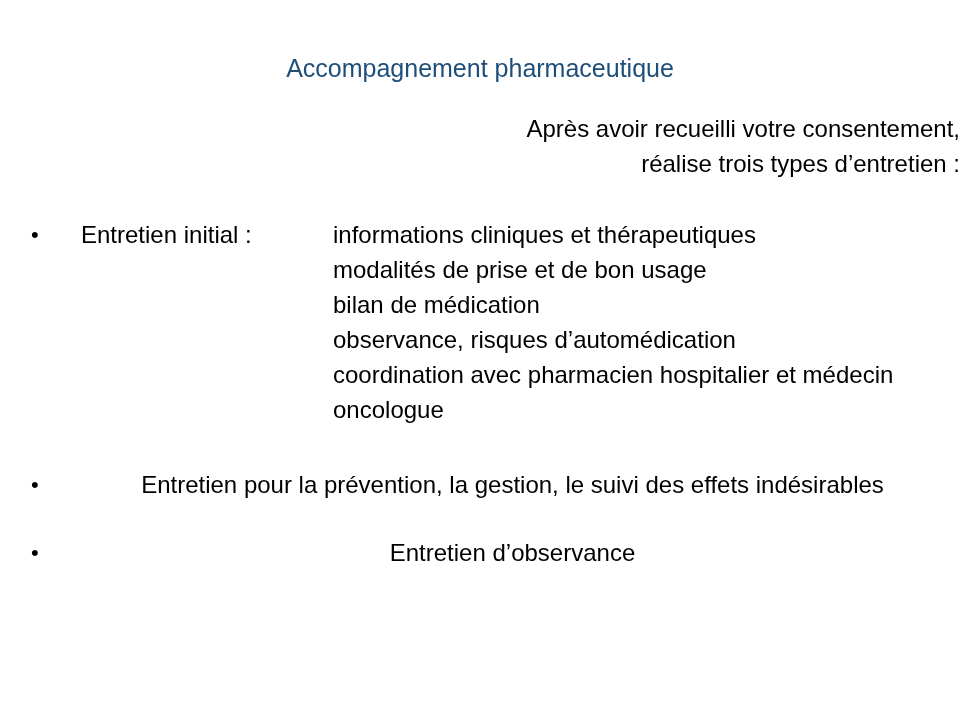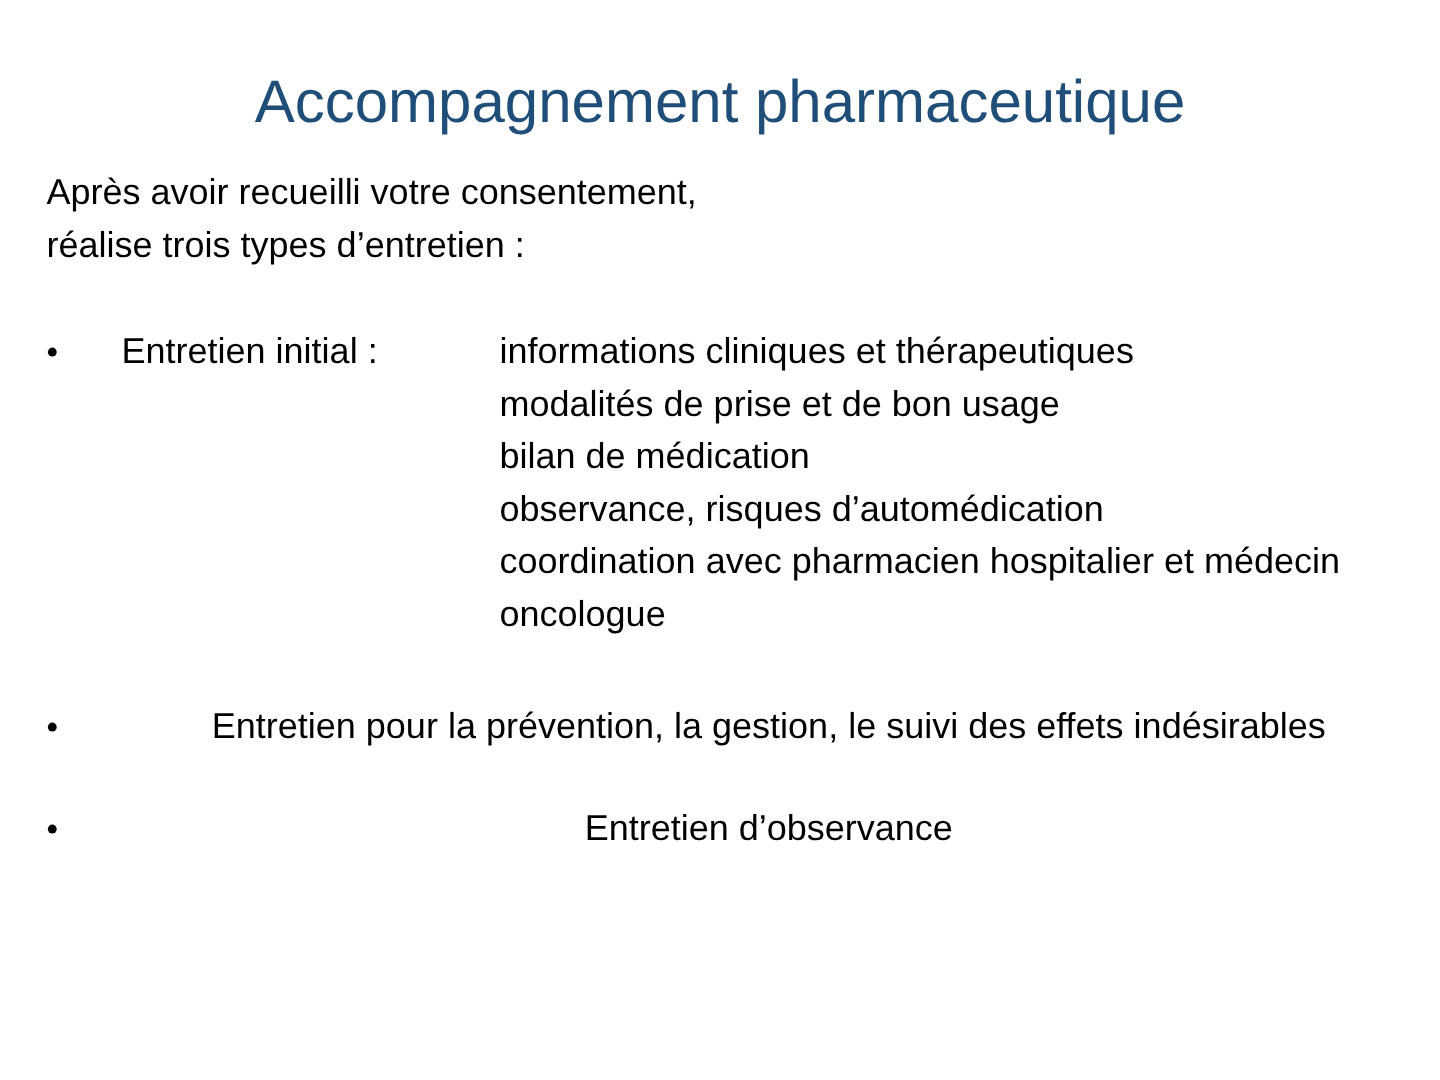--- a/index.html
+++ b/index.html
@@ -12,31 +12,32 @@
     width: 960px;
     height: 720px;
     background: #ffffff;
     overflow: hidden;
     font-family: "Liberation Sans", "DejaVu Sans", sans-serif;
     color: #000000;
   }
   .title-block {
     padding-top: 46px;
     text-align: center;
-    font-size: 40px;
+    font-size: 25px;
     line-height: 45px;
     letter-spacing: 0px;
   }
   .title-line {
     white-space: nowrap;
   }
   .intro-block {
     margin: 20px 0 0 31px;
     font-size: 24px;
     line-height: 35px;
+    text-align: right;
   }
   .body-line {
     margin: 0;
     white-space: nowrap;
   }
   .bullet-block {
     display: flex;
     align-items: flex-start;
     padding-left: 31px;
     font-size: 24px;

